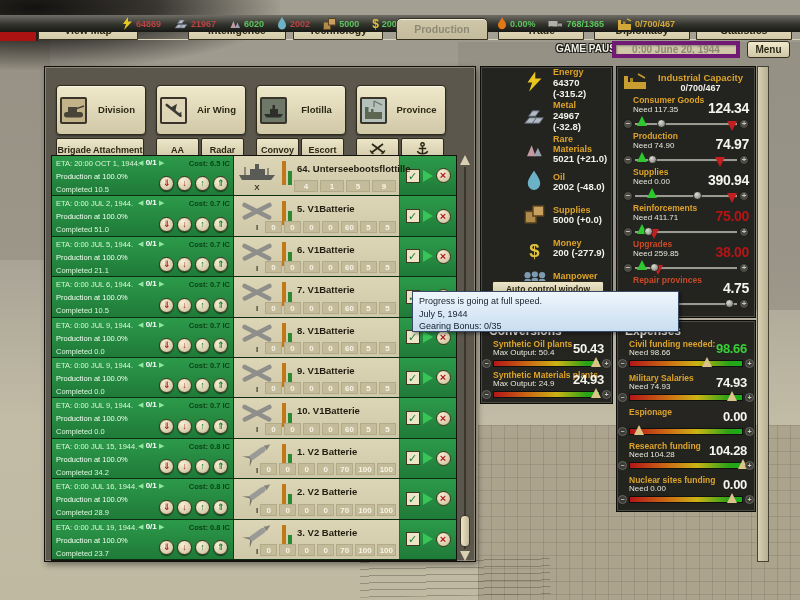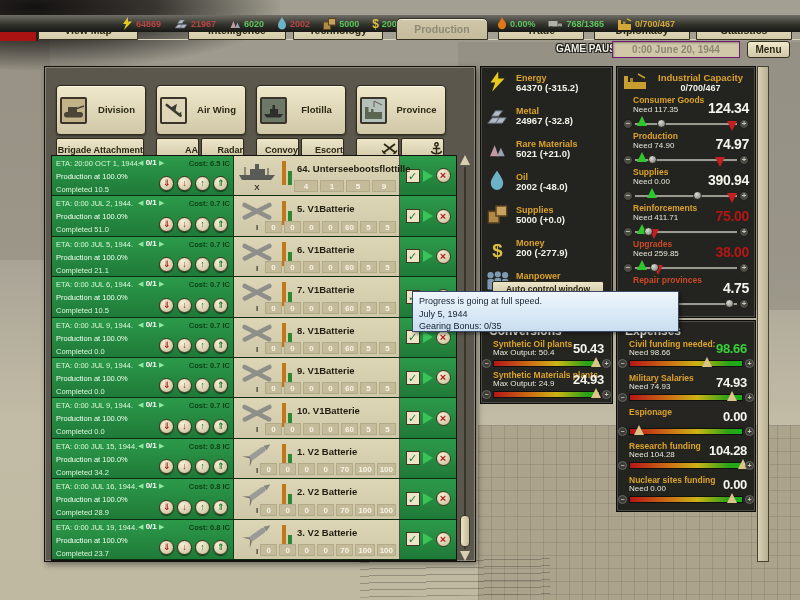--- a/index.html
+++ b/index.html
@@ -35,39 +35,39 @@
   .tab { position:absolute; top:19px; height:21px; z-index:4; cursor:default;
     background:linear-gradient(#f0e9cc,#d2caa8); border:1px solid #35301f; border-radius:5px 5px 0 0;
     box-shadow:inset 0 1px 0 #ffffffaa; display:flex; align-items:center; justify-content:center;
     font-size:10.5px; font-weight:bold; color:#2c2816; }
   .tab.active { background:linear-gradient(#cfc7a7,#c3bb9b); color:#8f8a76; height:22px; top:18px; z-index:6; }
 
   
   .paused { position:absolute; left:556px; top:43px; font-size:10px; font-weight:bold; color:#f2efe4; z-index:4;
     text-shadow:1px 1px 0 #1c1c18,-1px 1px 0 #1c1c18,1px -1px 0 #1c1c18,-1px -1px 0 #1c1c18; }
   .datebox { position:absolute; left:612px; top:41px; width:128px; height:17px; z-index:4;
-    background:#d0c8a8; border:1px solid #701a75; box-shadow:inset 1px 1px 2px #00000055;
+    background:#d0c8a8; border:4px solid #701a75; box-shadow:inset 1px 1px 2px #00000055;
     color:#8d8775; font-size:10px; font-weight:bold; display:flex; align-items:center; justify-content:center; }
   .menubtn { position:absolute; left:747px; top:41px; width:43px; height:17px; z-index:4;
     background:linear-gradient(#f0e9cc,#cfc7a6); border:1px solid #35301f; border-radius:3px;
     font-size:10px; font-weight:bold; color:#2c2816; display:flex; align-items:center; justify-content:center; }
 
   
   .panel-left { position:absolute; left:44px; top:66px; width:432px; height:496px; z-index:5;
     background:#5b574c; border:1px solid #11100c; box-shadow:inset 0 0 0 1px #8a8475, 2px 3px 6px #00000066; }
   .bgroup { position:absolute; top:18px; width:90px; }
   .bmain { width:90px; height:50px; background:linear-gradient(#efe8ca,#d0c8a7); border:1px solid #2e2a1c;
     border-radius:4px; box-shadow:inset 0 1px 0 #fff9, 0 1px 2px #0007;
     display:flex; align-items:center; gap:4px; padding:2px 3px; }
   .bicon { width:27px; height:27px; border:2px solid #3a342a; border-radius:2px; flex:none;
     display:flex; align-items:center; justify-content:center; box-shadow:inset 0 0 0 1px #e8e0c4; }
   .blabel { font-size:9.5px; font-weight:bold; color:#2c2816; flex:1; text-align:center; line-height:1.05; }
   .bsubs { display:flex; gap:2px; margin-top:3px; }
   .bsub { height:23px; background:linear-gradient(#ece5c8,#cfc7a6); border:1px solid #2e2a1c; border-radius:2px;
-    font-size:9px; font-weight:bold; color:#2c2816; display:flex; align-items:center; justify-content:flex-end;
+    font-size:9px; font-weight:bold; color:#2c2816; display:flex; align-items:center; justify-content:center;
     box-shadow:0 1px 1px #0006; }
 
   .queue { position:absolute; left:6px; top:88px; width:406px; height:406px; border:1px solid #14120c; background:#1a3a20; }
   .qrow { display:flex; height:40.4px; border-bottom:1px solid #0d2d12; }
   .cell-left { width:182px; position:relative; color:#eaffea; border-right:1px solid #0c3a1c;
     background:linear-gradient(#2c9a4a,#1f7a38); }
   .eta { position:absolute; left:4px; top:3px; font-size:7.5px; color:#d9f7d9; white-space:nowrap; }
   .count { position:absolute; left:86px; top:2px; font-size:8px; font-weight:bold; color:#fff; }
   .carr { color:#8fe89f; font-size:7px; }
   .cost { position:absolute; right:3px; top:3px; font-size:7.5px; color:#0c4018; font-weight:bold; }
@@ -102,21 +102,21 @@
     border-left:5px solid transparent; border-right:5px solid transparent; border-bottom:10px solid #d8d0b0; }
   .qsbhandle { position:absolute; left:1px; bottom:14px; width:10px; height:32px;
     background:linear-gradient(90deg,#ece4c4,#c2ba9a); border:1px solid #3a362a; border-radius:4px; }
   .qsbdn { position:absolute; left:1px; bottom:0; width:0; height:0;
     border-left:5px solid transparent; border-right:5px solid transparent; border-top:10px solid #d8d0b0; }
 
   
   .dpanel { position:absolute; background:rgba(28,28,24,.94); border:1px solid #0b0b09;
     box-shadow:inset 0 0 0 1px #4c4c42; z-index:5; }
   .rpanel { left:480px; top:66px; width:133px; height:252px; }
-  .ritem { display:flex; align-items:center; gap:7px; height:33px; padding:8px 4px; }
+  .ritem { display:flex; align-items:center; gap:7px; height:33px; padding:8px 4px;margin-left:37px; }
   .ricn { width:24px; flex:none; display:flex; justify-content:center; }
   .i2 { transform:scale(1.55); transform-origin:center; display:inline-block; }
   .ricol { display:flex; flex-direction:column; line-height:1.15; }
   .rlabel { font-size:9px; font-weight:bold; color:#dca32a; }
   .rvalue { font-size:9.5px; font-weight:bold; color:#f2f2ea; }
   .autobtn { position:absolute; left:492px; top:281px; width:112px; height:15px; z-index:6;
     background:linear-gradient(#ece5c8,#cfc7a6); border:1px solid #2e2a1c; border-radius:2px;
     font-size:8.5px; font-weight:bold; color:#2c2816; display:flex; align-items:center; justify-content:center; }
 
   .spanel { left:616px; top:66px; width:140px; height:252px; }

